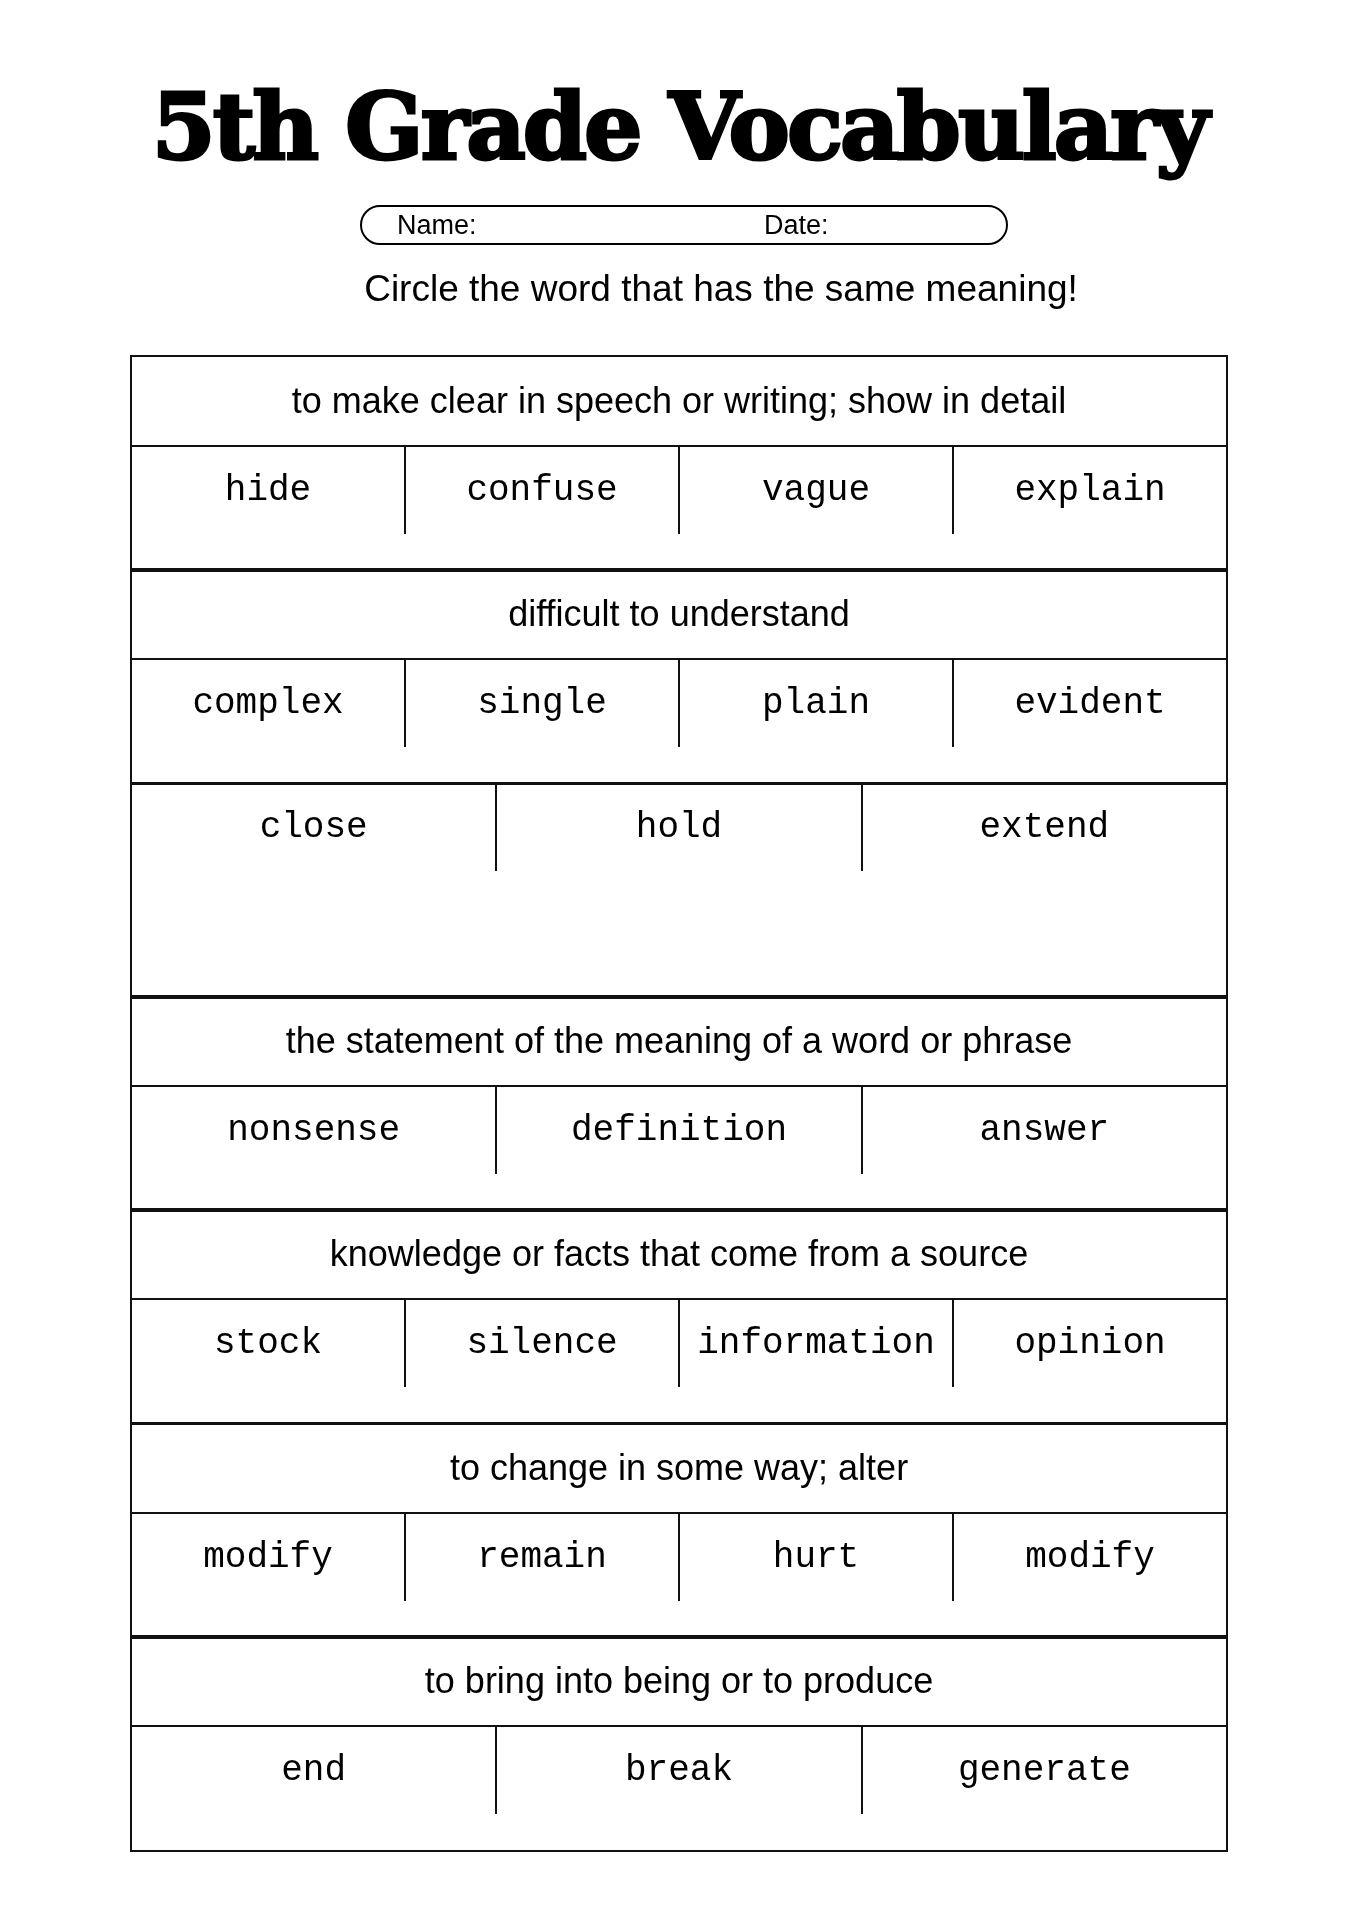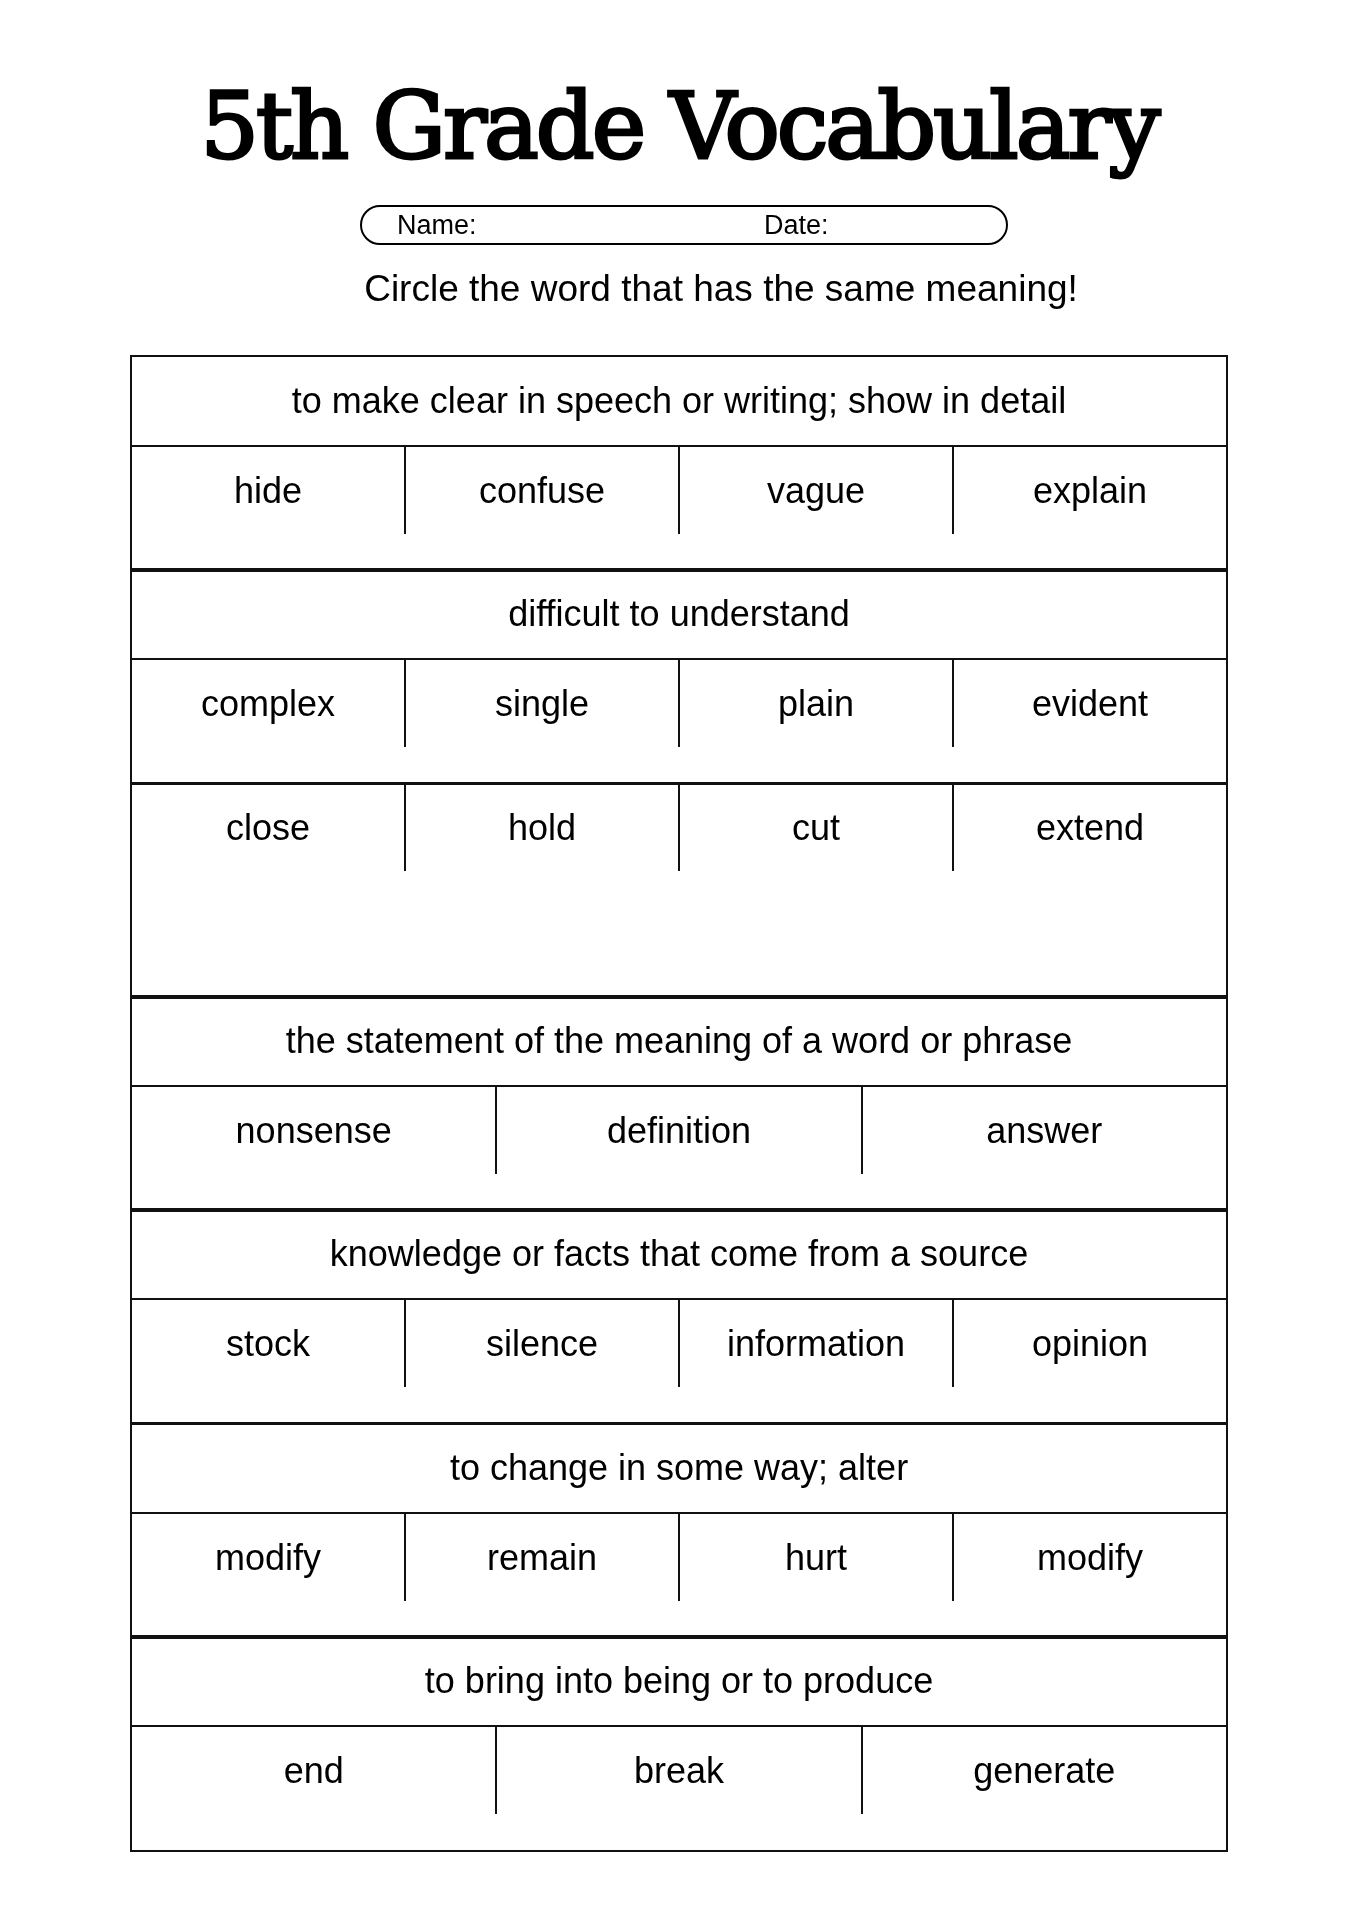--- a/index.html
+++ b/index.html
@@ -15,21 +15,21 @@
       color: #000;
       font-family: "Liberation Sans", "DejaVu Sans", sans-serif;
     }
     .title {
       position: absolute;
       left: 0;
       top: 72px;
       width: 1358px;
       text-align: center;
       font-family: "DejaVu Serif", "Liberation Serif", serif;
-      font-weight: 400;
+      font-weight: 700;
       font-size: 92px;
       line-height: 110px;
       letter-spacing: -3px;
       -webkit-text-stroke: 3px #000;
     }
     .pill {
       position: absolute;
       left: 360px;
       top: 205px;
       width: 644px;
@@ -77,20 +77,21 @@
       height: 87px;
     }
     .card .word {
       flex: 1;
       display: flex;
       align-items: center;
       justify-content: center;
       font-size: 36px;
       border-right: 2px solid #111;
       cursor: pointer;
+      font-family: Liberation Mono, monospace;
     }
     .card .word:last-child { border-right: none; }
   </style>
 </head>
 <body>
 
 <div class="title">5th Grade Vocabulary</div>
 
 <div class="pill">
   <span class="lbl name-lbl">Name:</span>
@@ -116,21 +117,20 @@
     <div class="word">single</div>
     <div class="word">plain</div>
     <div class="word">evident</div>
   </div>
 </div>
 
 <div class="card" style="top:782px">
   <div class="words">
     <div class="word">close</div>
     <div class="word">hold</div>
-    <div class="word">cut</div>
     <div class="word">extend</div>
   </div>
 </div>
 
 <div class="card" style="top:995px">
   <div class="def">the statement of the meaning of a word or phrase</div>
   <div class="words">
     <div class="word">nonsense</div>
     <div class="word">definition</div>
     <div class="word">answer</div>

